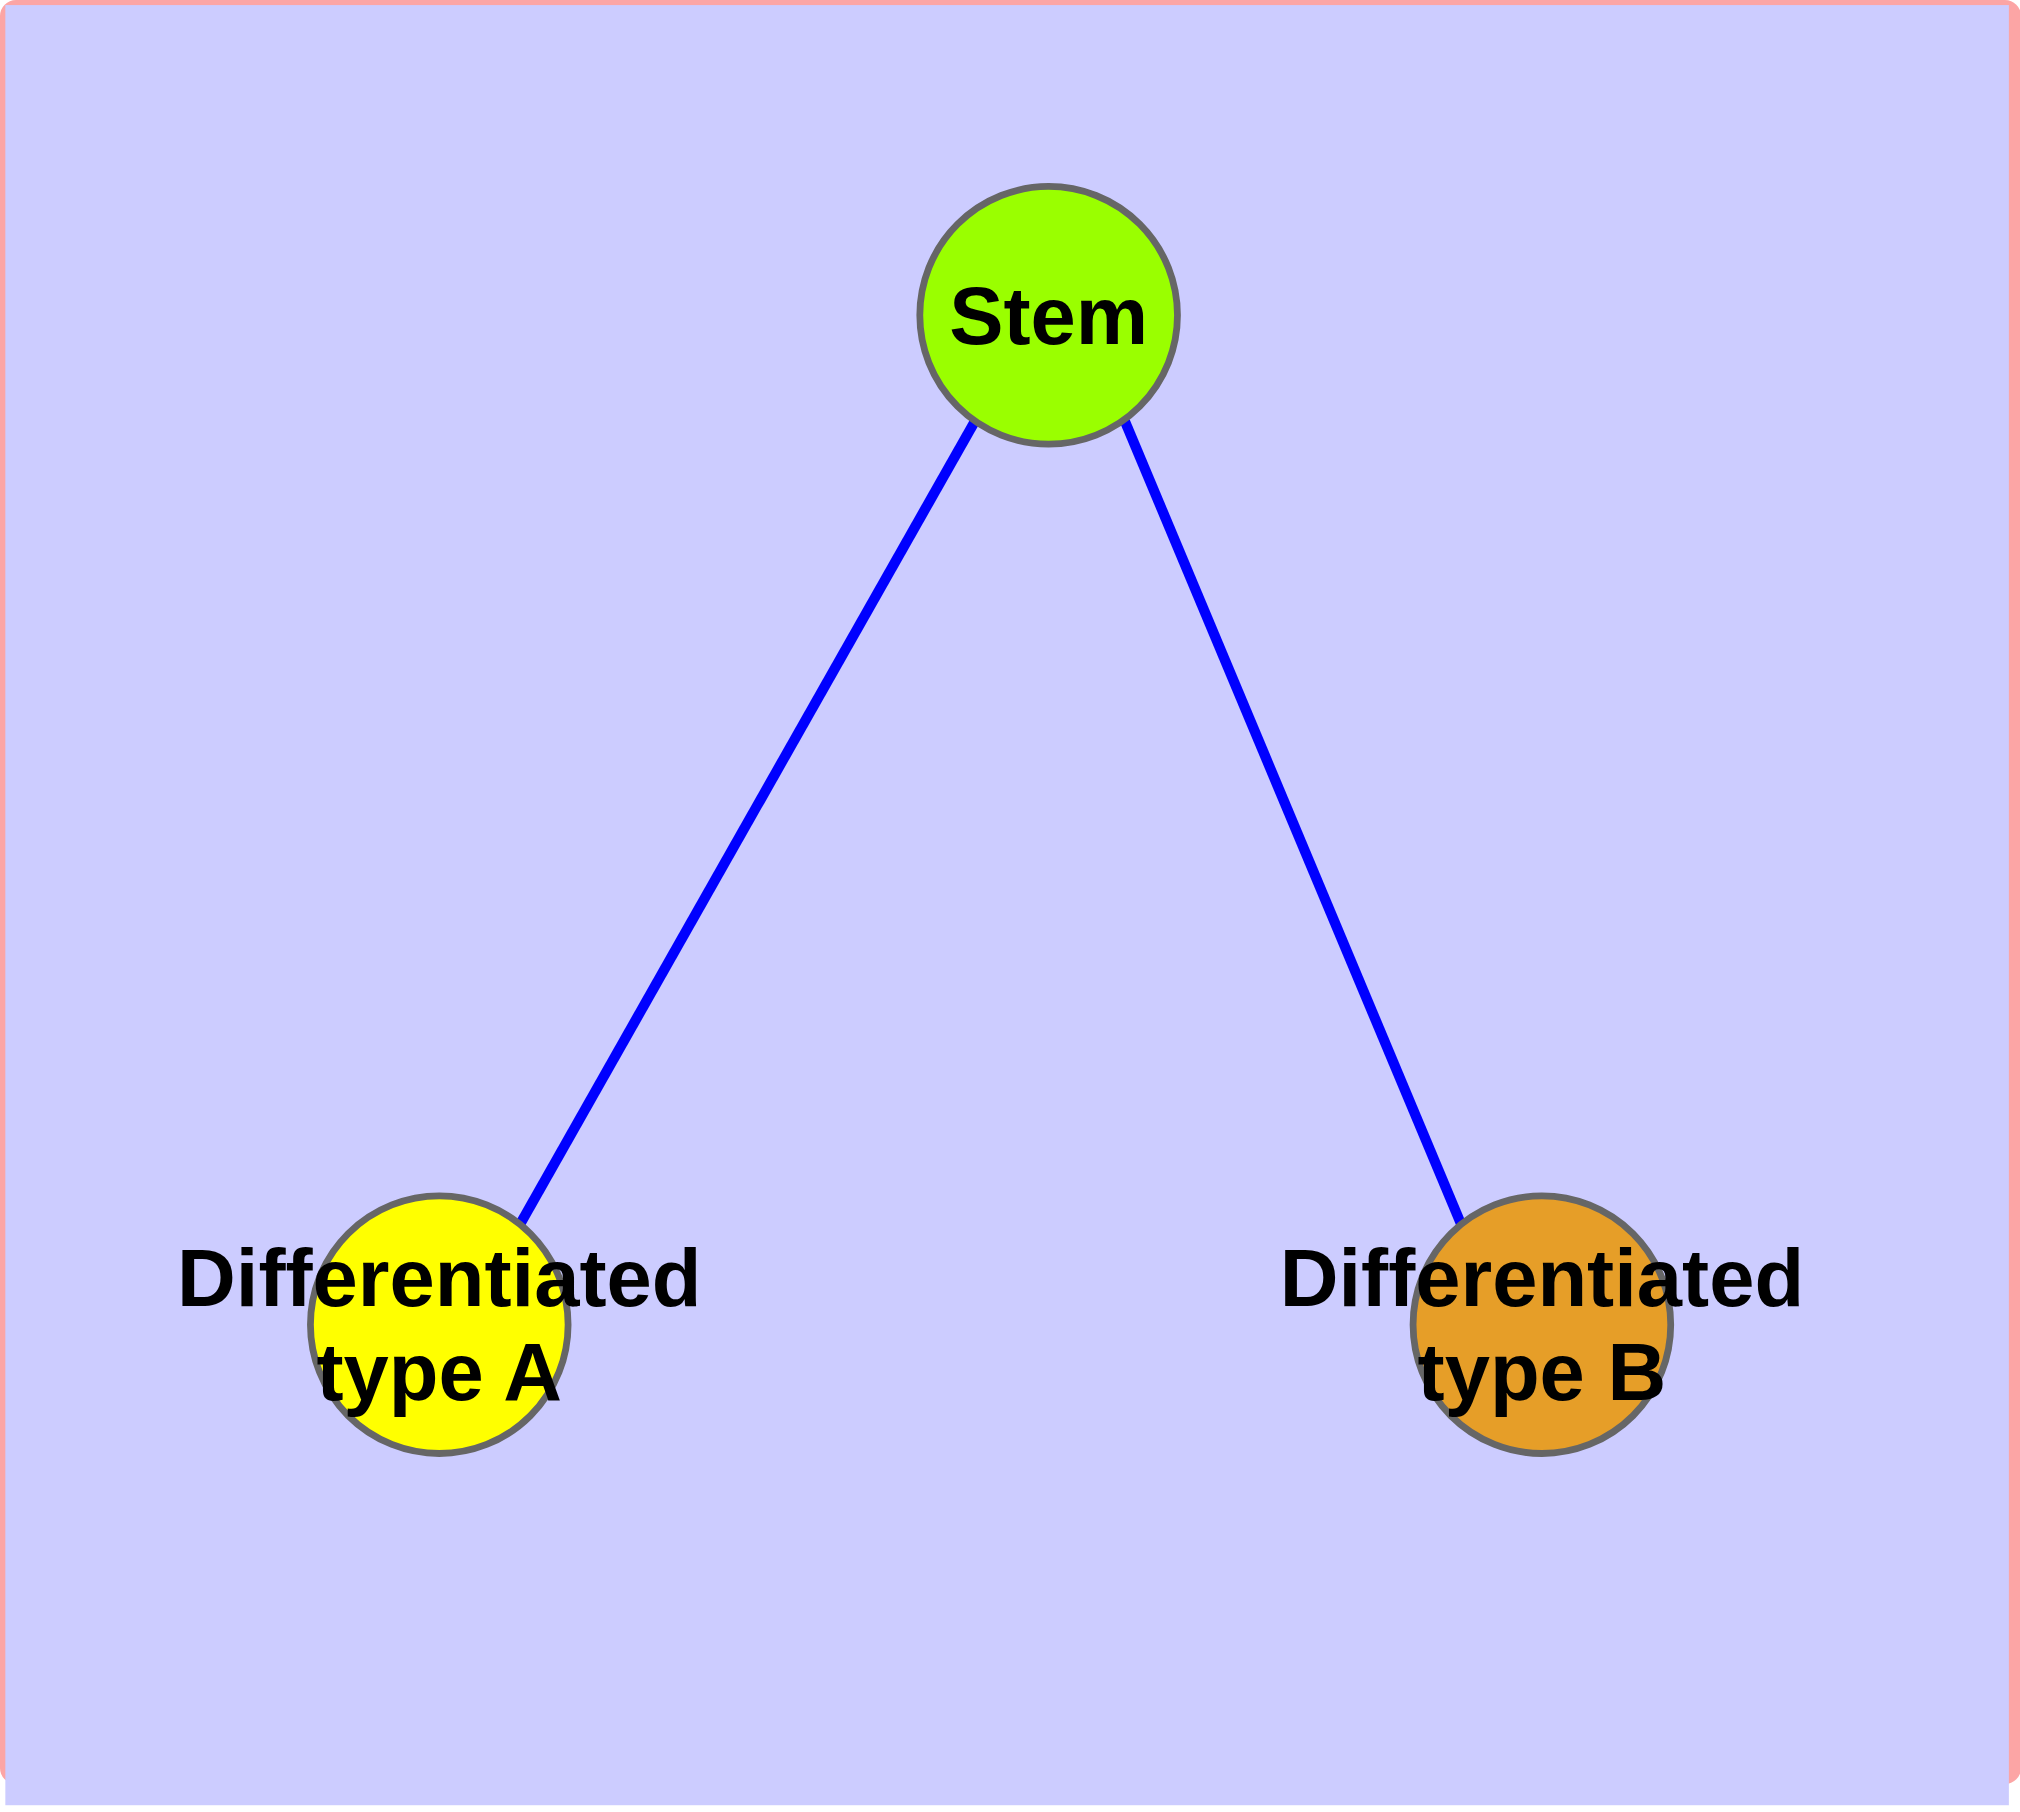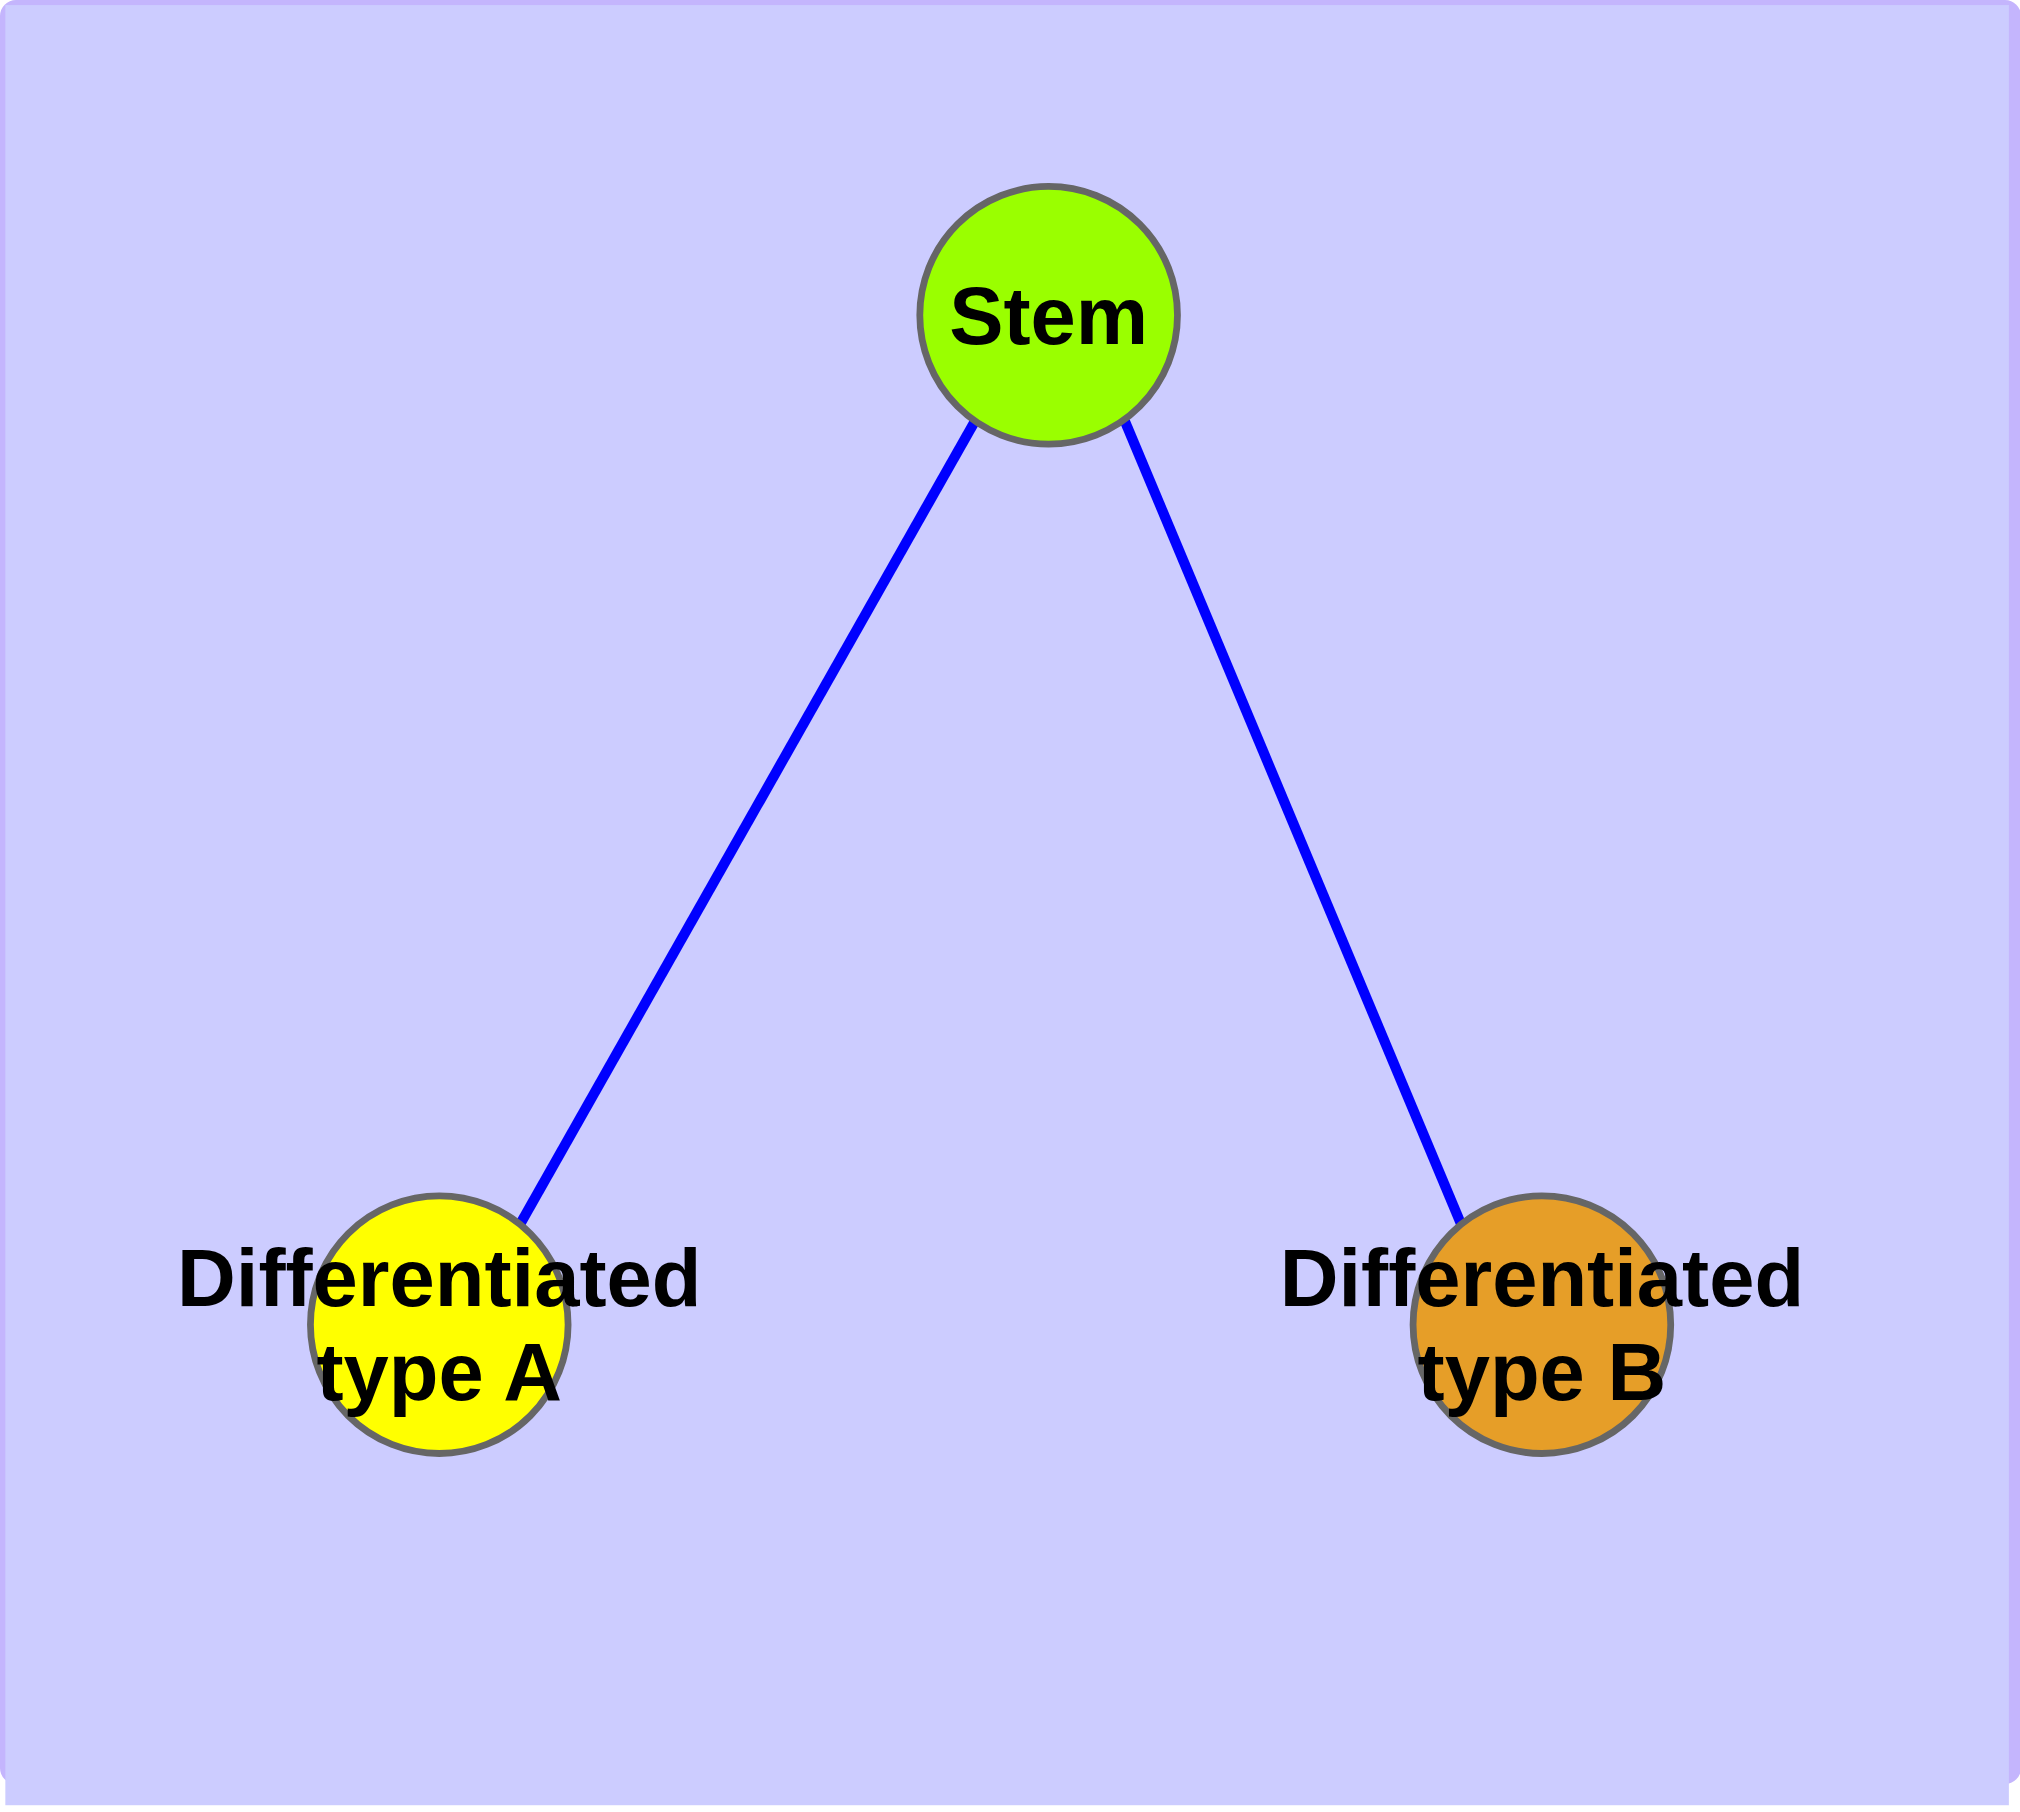--- a/index.html
+++ b/index.html
@@ -31,21 +31,21 @@
   .node-label {
     font-family: "Liberation Sans", sans-serif;
     font-weight: bold;
     fill: #000000;
     paint-order: normal;
   }
 </style>
 </head>
 <body style="width: 2021px; height: 1812px;">
 
-<div id="graph-canvas" style="width: 2021px; height: 1784px; background: #c4b5fd; border-radius: 16px;">
+<div id="graph-canvas" style="width: 2021px; height: 1784px; background: #fca5a5; border-radius: 16px;">
 
   <svg id="graph-svg" width="2021" height="1812" viewBox="0 0 2384 2138" xmlns="http://www.w3.org/2000/svg">
 
     <rect id="plot-bg" x="6" y="6" width="2364" height="2124" fill="#ccccff"></rect>
 
     <g id="edges-layer">
         <line x1="1150" y1="497" x2="613" y2="1445" stroke="#0000ff" stroke-width="12" stroke-linecap="butt"></line>
         <line x1="1327" y1="497" x2="1726" y2="1450" stroke="#0000ff" stroke-width="12" stroke-linecap="butt"></line>
       </g>
 

